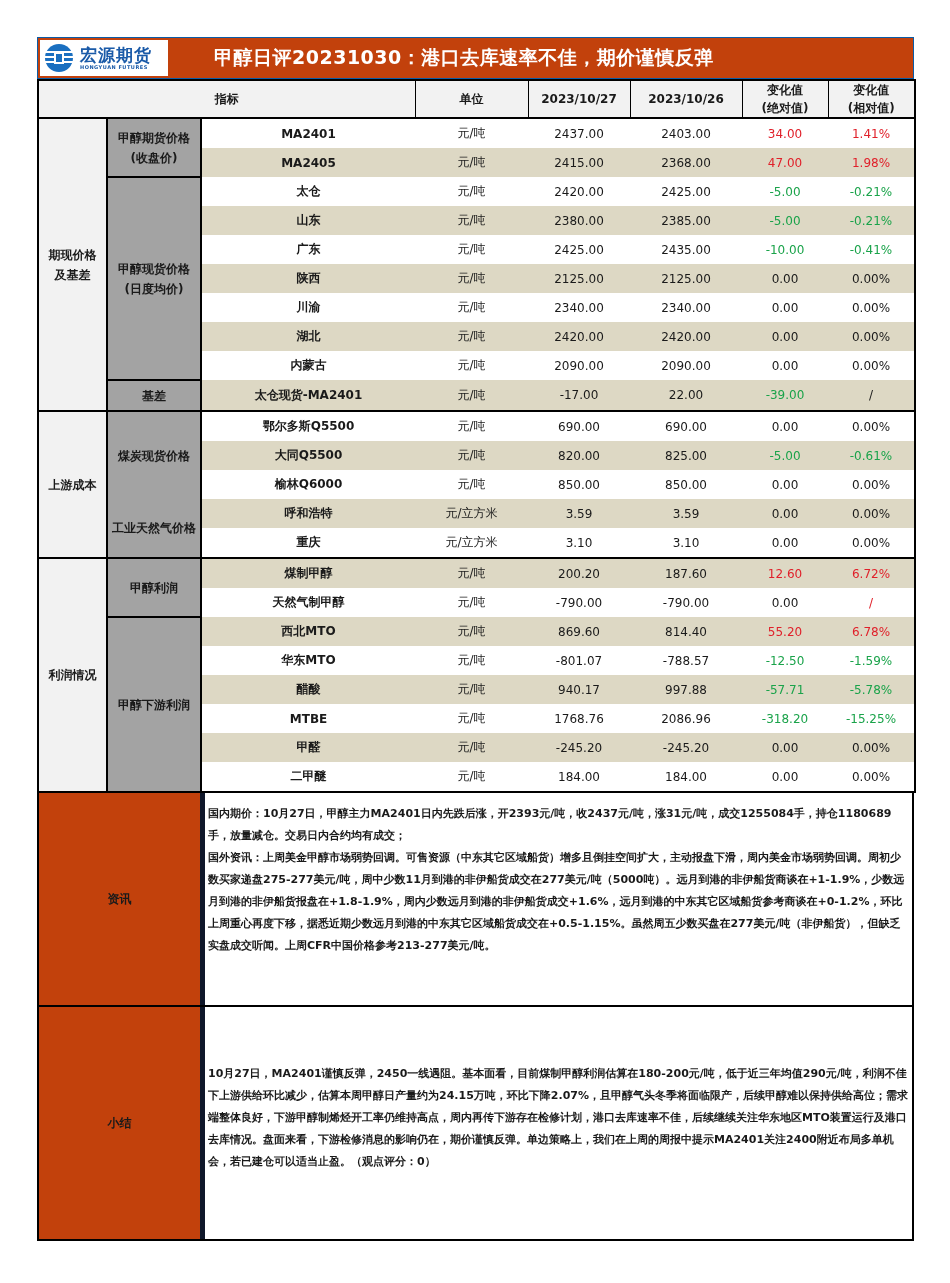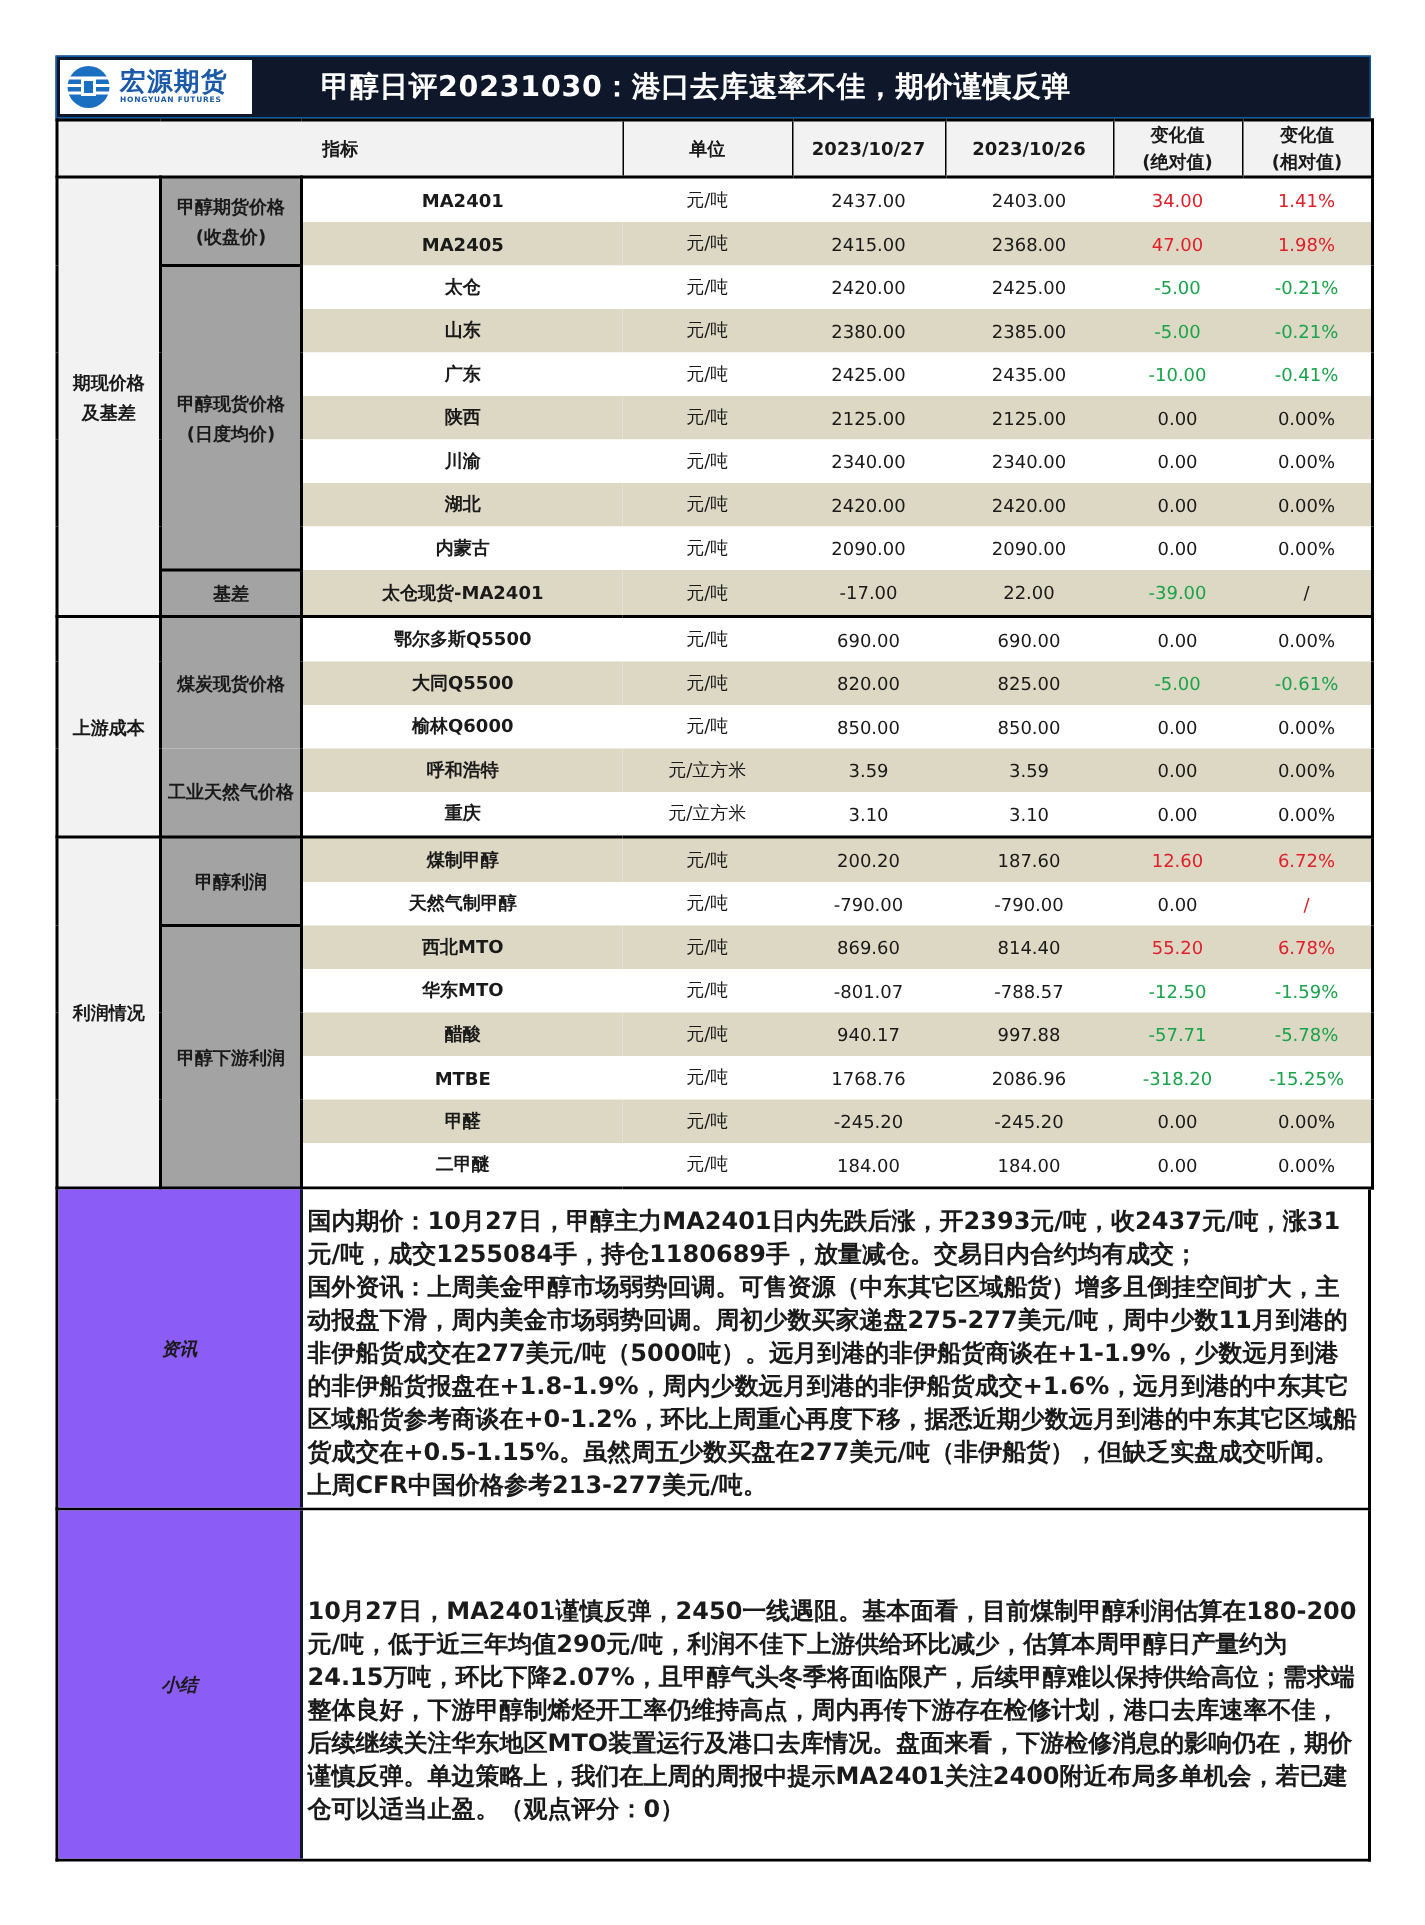--- a/index.html
+++ b/index.html
@@ -1,18 +1,18 @@
 <!DOCTYPE html>
 <html><head>
 <meta charset="utf-8">
 <style>
   html, body { margin: 0; padding: 0; background: #ffffff; }
   body { width: 950px; height: 1283px; position: relative; font-family: "DejaVu Sans", "Liberation Sans", sans-serif; color: #1a1a1a; }
   .sheet { position: absolute; left: 37px; top: 37px; width: 877px; }
-  .banner { height: 40px; background: #0f172a; display: flex; align-items: center; border: 1px solid #0b5ca6; }
+  .banner { height: 40px; background: #c2410c; display: flex; align-items: center; border: 1px solid #0b5ca6; }
   .logo { width: 128px; height: 36px; margin-left: 2px; background: #ffffff; display: flex; align-items: center; }
   .logo-mark { width: 30px; height: 30px; margin-left: 4px; position: relative; }
   .logo-text { margin-left: 6px; display: flex; flex-direction: column; }
   .logo-cn { font-size: 17px; font-weight: bold; color: #1a5aa8; letter-spacing: 1px; line-height: 18px; }
   .logo-en { font-size: 5px; font-weight: bold; color: #1a5aa8; letter-spacing: 0.5px; line-height: 7px; }
   .banner-title { margin-left: 46px; font-size: 19px; font-weight: bold; color: #ffffff; letter-spacing: 0.5px; }
 
   table.grid { border-collapse: collapse; width: 877px; table-layout: fixed; font-size: 12px; }
   table.grid td { height: 29px; padding: 0; text-align: center; vertical-align: middle; }
   .hdr td { height: 43px; background: #f2f2f2; font-weight: bold; border-top: 2px solid #000; border-bottom: 2px solid #000; border-left: 1px solid #000; border-right: 1px solid #000; line-height: 18px; }
@@ -23,22 +23,22 @@
   .item { font-weight: bold; }
   .beige td.d { background: #ddd8c4; }
   .white td.d { background: #ffffff; }
   td.last { border-right: 2px solid #000; }
   .up { color: #e0202a; }
   .down { color: #1aa34a; }
   .flat { color: #1a1a1a; }
   .sec-bottom td.d { border-bottom: 2px solid #000; margin-left: 16px; }
 
   .text-block { display: flex; border: 2px solid #000; border-top: none; }
-  .text-label { width: 161px; background: #8b5cf6; display: flex; align-items: center; justify-content: center; font-size: 12px; font-weight: bold; border-right: 2px solid #0f172a; font-style: italic; }
-  .text-body { flex: 1; padding: 6px 4px 6px 3px; font-size: 16px; font-weight: bold; line-height: 22px; background: #fff; }
+  .text-label { width: 161px; background: #c2410c; display: flex; align-items: center; justify-content: center; font-size: 12px; font-weight: bold; border-right: 5px solid #0f172a; }
+  .text-body { flex: 1; padding: 6px 4px 6px 3px; font-size: 11px; font-weight: bold; line-height: 22px; background: #fff; }
   .news { height: 212px; }
   .news .text-body { padding-top: 10px; }
   .summary { height: 232px; }
   .summary .text-body { padding-top: 56px; }
 </style>
 </head>
 <body>
 
 <div class="sheet">
 

